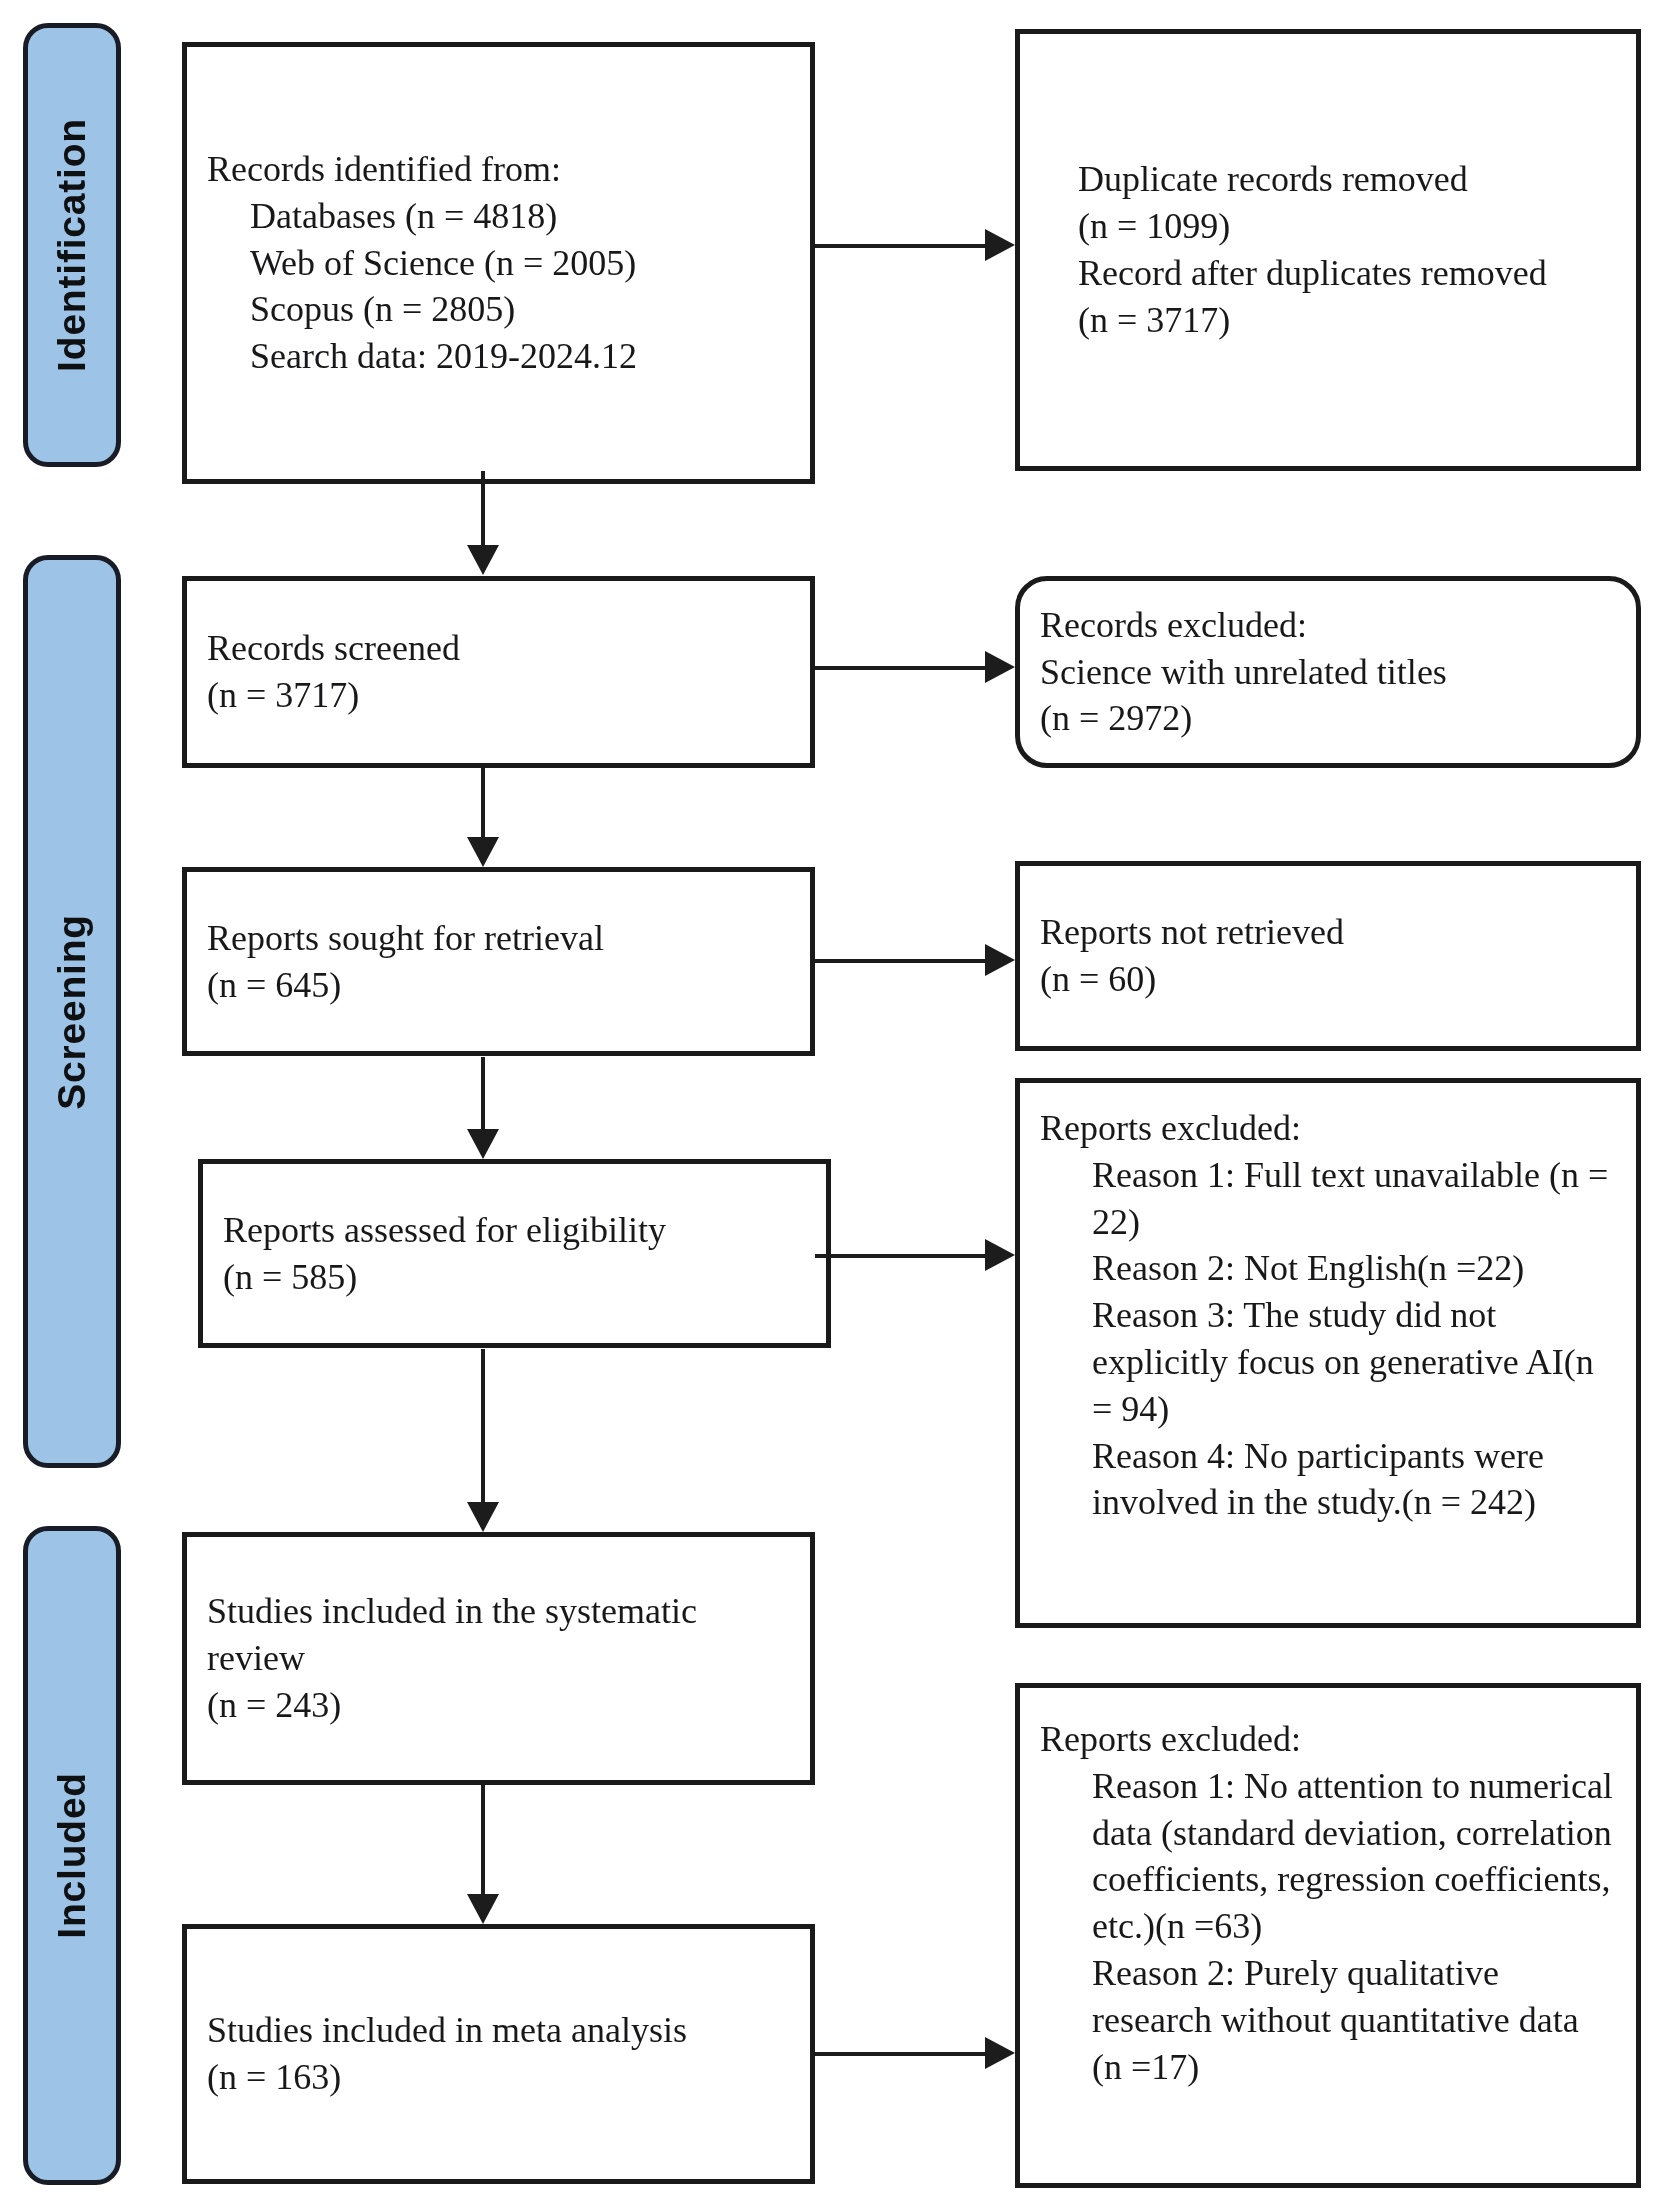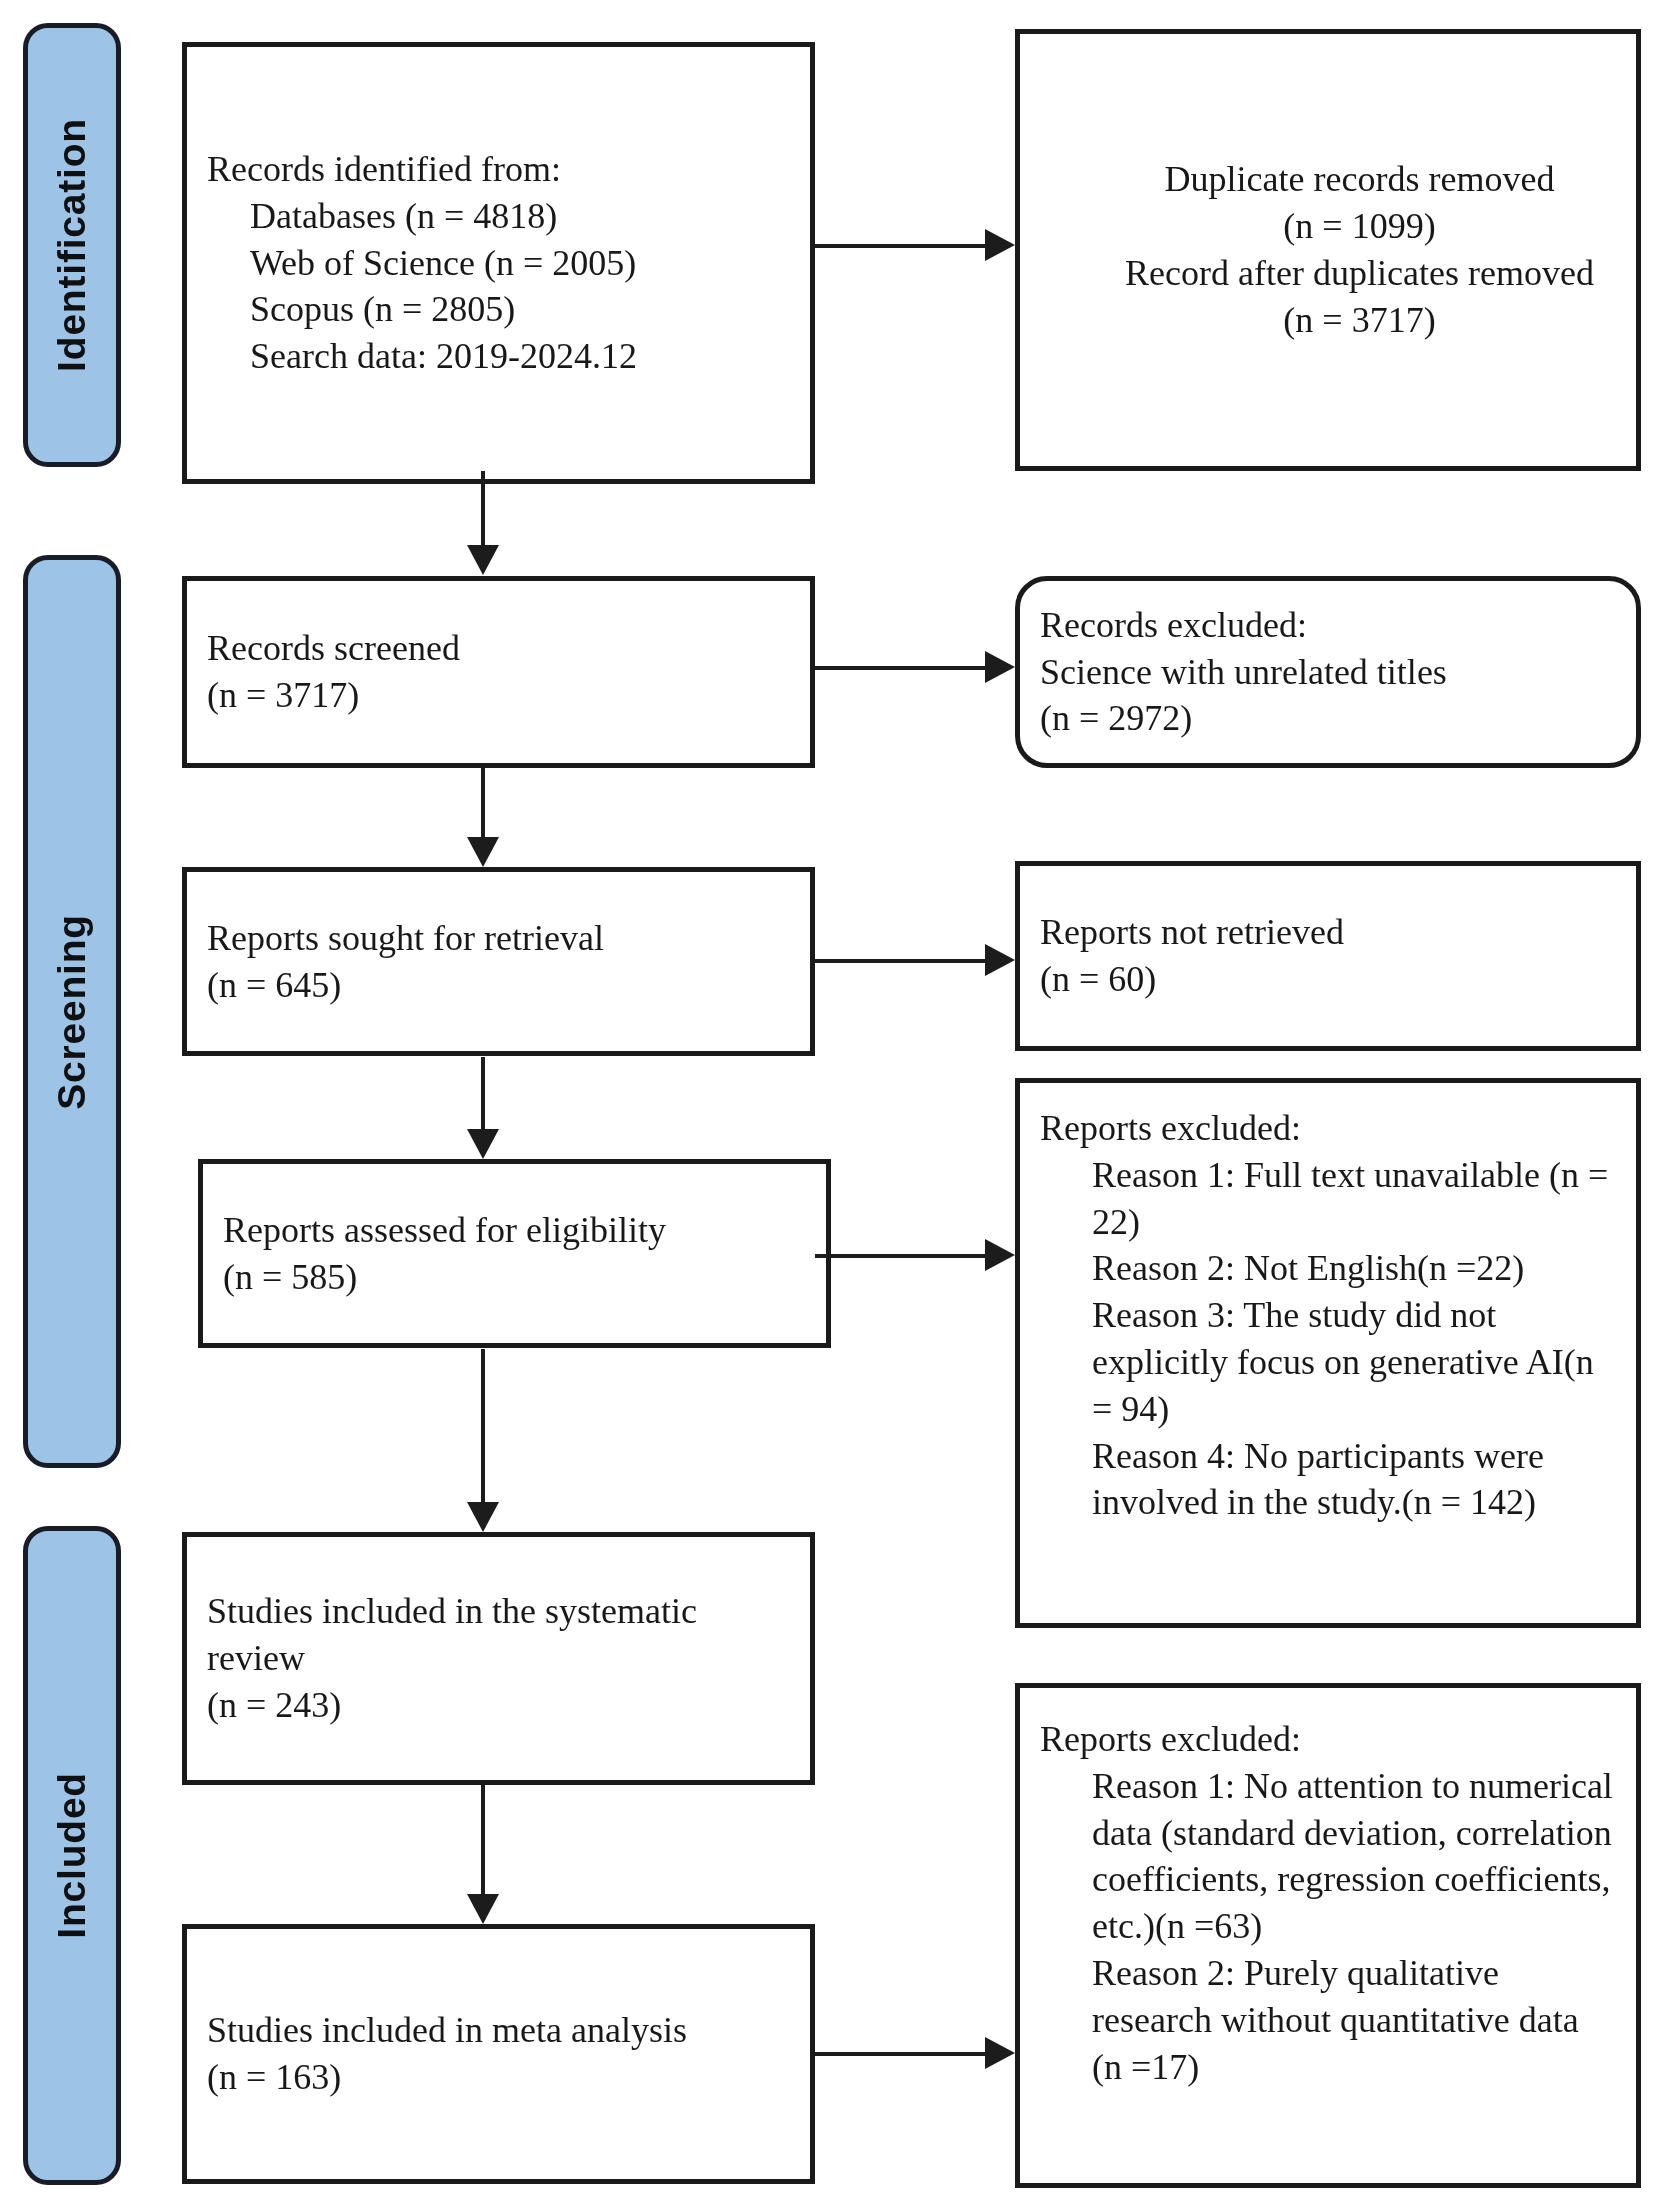--- a/index.html
+++ b/index.html
@@ -24,21 +24,21 @@
     font-family:"Liberation Serif","DejaVu Serif",serif;
     font-size:36px;
     line-height:1.3;
     color:#18181a;
   }
   .box .line{white-space:normal;}
   .indent{margin-left:43px;}
   .reason{margin-left:52px;}
   .top-align{justify-content:flex-start;padding-top:22px;}
   #r5{padding-top:28px;}
-  #r1{padding-left:78px;text-align:center;}
+  #r1{padding-left:58px;}
 
   #b1{left:182px;top:42px;width:633px;height:442px;}
   #b2{left:182px;top:576px;width:633px;height:192px;}
   #b3{left:182px;top:867px;width:633px;height:189px;}
   #b4{left:198px;top:1159px;width:633px;height:189px;}
   #b5{left:182px;top:1532px;width:633px;height:253px;}
   #b6{left:182px;top:1924px;width:633px;height:260px;}
   #r1{left:1015px;top:29px;width:626px;height:442px;}
   #r2{left:1015px;top:576px;width:626px;height:192px;border-radius:32px;}
   #r3{left:1015px;top:861px;width:626px;height:190px;}
@@ -151,21 +151,21 @@
   <div class="box" id="r3">
     <div class="line">Reports not retrieved</div>
     <div class="line">(n = 60)</div>
   </div>
 
   <div class="box top-align" id="r4">
     <div class="line">Reports excluded:</div>
     <div class="line reason">Reason 1: Full text unavailable (n = 22)</div>
     <div class="line reason">Reason 2: Not English(n =22)</div>
     <div class="line reason">Reason 3: The study did not explicitly focus on generative AI(n = 94)</div>
-    <div class="line reason">Reason 4: No participants were involved in the study.(n = 142)</div>
+    <div class="line reason">Reason 4: No participants were involved in the study.(n = 242)</div>
   </div>
 
   <div class="box top-align" id="r5">
     <div class="line">Reports excluded:</div>
     <div class="line reason">Reason 1: No attention to numerical data (standard deviation, correlation coefficients, regression coefficients, etc.)(n =63)</div>
     <div class="line reason">Reason 2: Purely qualitative research without quantitative data</div>
     <div class="line reason">(n =17)</div>
   </div>
 
   <div class="hline" style="left:815px;top:244px;width:170px;"></div>

